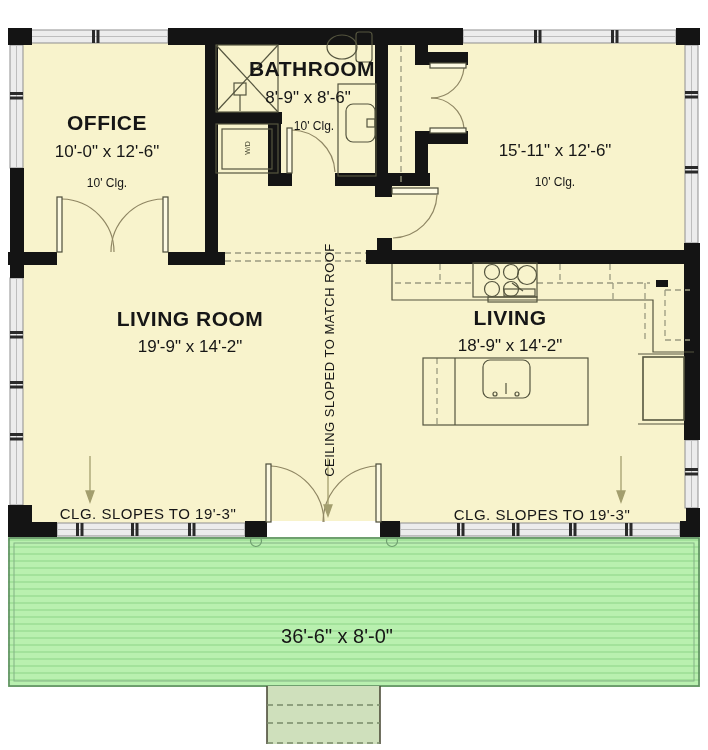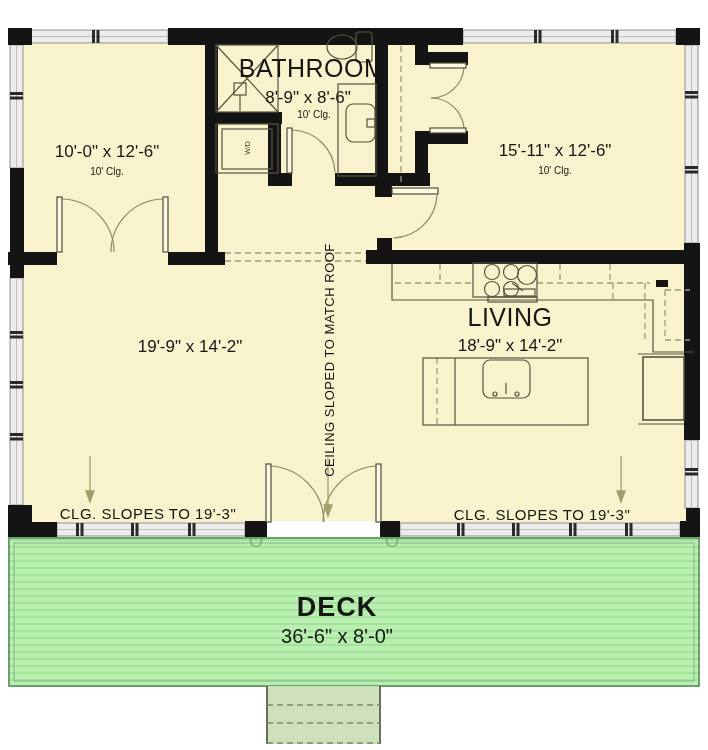--- a/index.html
+++ b/index.html
@@ -1,23 +1,23 @@
 <!DOCTYPE html>
 <html><head>
 <meta charset="utf-8">
 <style>
   html,body{margin:0;padding:0;background:#ffffff;}
   #stage{position:relative;width:708px;height:750px;background:#ffffff;overflow:hidden;
          font-family:"Liberation Sans", sans-serif;}
   #plan-svg{position:absolute;left:0;top:0;}
   .lbl{position:absolute;transform:translate(-50%,-50%);color:#161616;white-space:nowrap;
        text-align:center;font-family:"Liberation Sans", sans-serif;line-height:1;}
-  .room-name{font-weight:normal;font-size:25px;letter-spacing:.5px;}
+  .room-name{font-weight:bold;font-size:21px;letter-spacing:.5px;}
   .dims{font-size:17px;}
-  .clg{font-size:10px;}
+  .clg{font-size:12px;margin-top:11px;}
   .note{font-size:15px;letter-spacing:.5px;}
   .vert{transform:translate(-50%,-50%) rotate(-90deg);font-size:13px;letter-spacing:.5px;}
   .deck-name{font-weight:bold;font-size:27px;letter-spacing:1px;}
   .deck-dims{font-size:20px;}
   .wd{font-size:7px;transform:translate(-50%,-50%) rotate(-90deg);color:#44442f;}
 </style>
 </head>
 <body>
 
 <div id="stage">
@@ -241,38 +241,39 @@
   <g stroke="#a39e6e" stroke-width="1.3" fill="#a39e6e">
     <line x1="90" y1="456" x2="90" y2="492"></line>
     <polygon points="86,491 94,491 90,502"></polygon>
     <line x1="328" y1="458" x2="328" y2="506"></line>
     <polygon points="324,505 332,505 328,516"></polygon>
     <line x1="621" y1="456" x2="621" y2="492"></line>
     <polygon points="617,491 625,491 621,502"></polygon>
   </g>
 </svg>
 
+<div class="lbl room-name" style="left:107px;top:122px">OFFICE</div>
 <div class="lbl dims" style="left:107px;top:151px">10'-0" x 12'-6"</div>
 <div class="lbl clg" style="left:107px;top:172px">10' Clg.</div>
 
 <div class="lbl room-name" style="left:312px;top:68px">BATHROOM</div>
 <div class="lbl dims" style="left:308px;top:97px">8'-9" x 8'-6"</div>
 <div class="lbl clg" style="left:314px;top:115px">10' Clg.</div>
 
 <div class="lbl dims" style="left:555px;top:150px">15'-11" x 12'-6"</div>
 <div class="lbl clg" style="left:555px;top:171px">10' Clg.</div>
 
+<div class="lbl room-name" style="left:190px;top:318px">LIVING ROOM</div>
 <div class="lbl dims" style="left:190px;top:346px">19'-9" x 14'-2"</div>
 
 <div class="lbl room-name" style="left:510px;top:317px">LIVING</div>
 <div class="lbl dims" style="left:510px;top:345px">18'-9" x 14'-2"</div>
 
 <div class="lbl note" style="left:148px;top:513px">CLG. SLOPES TO 19'-3"</div>
 <div class="lbl note" style="left:542px;top:514px">CLG. SLOPES TO 19'-3"</div>
 
 <div class="lbl vert" style="left:329px;top:360px">CEILING SLOPED TO MATCH ROOF</div>
 
 <div class="lbl wd" style="left:247px;top:148px">W/D</div>
 
-<div class="lbl deck-name" style="left:337px;top:607px">DECK</div>
 <div class="lbl deck-dims" style="left:337px;top:636px">36'-6" x 8'-0"</div>
 
 </div>
 
 </body></html>

